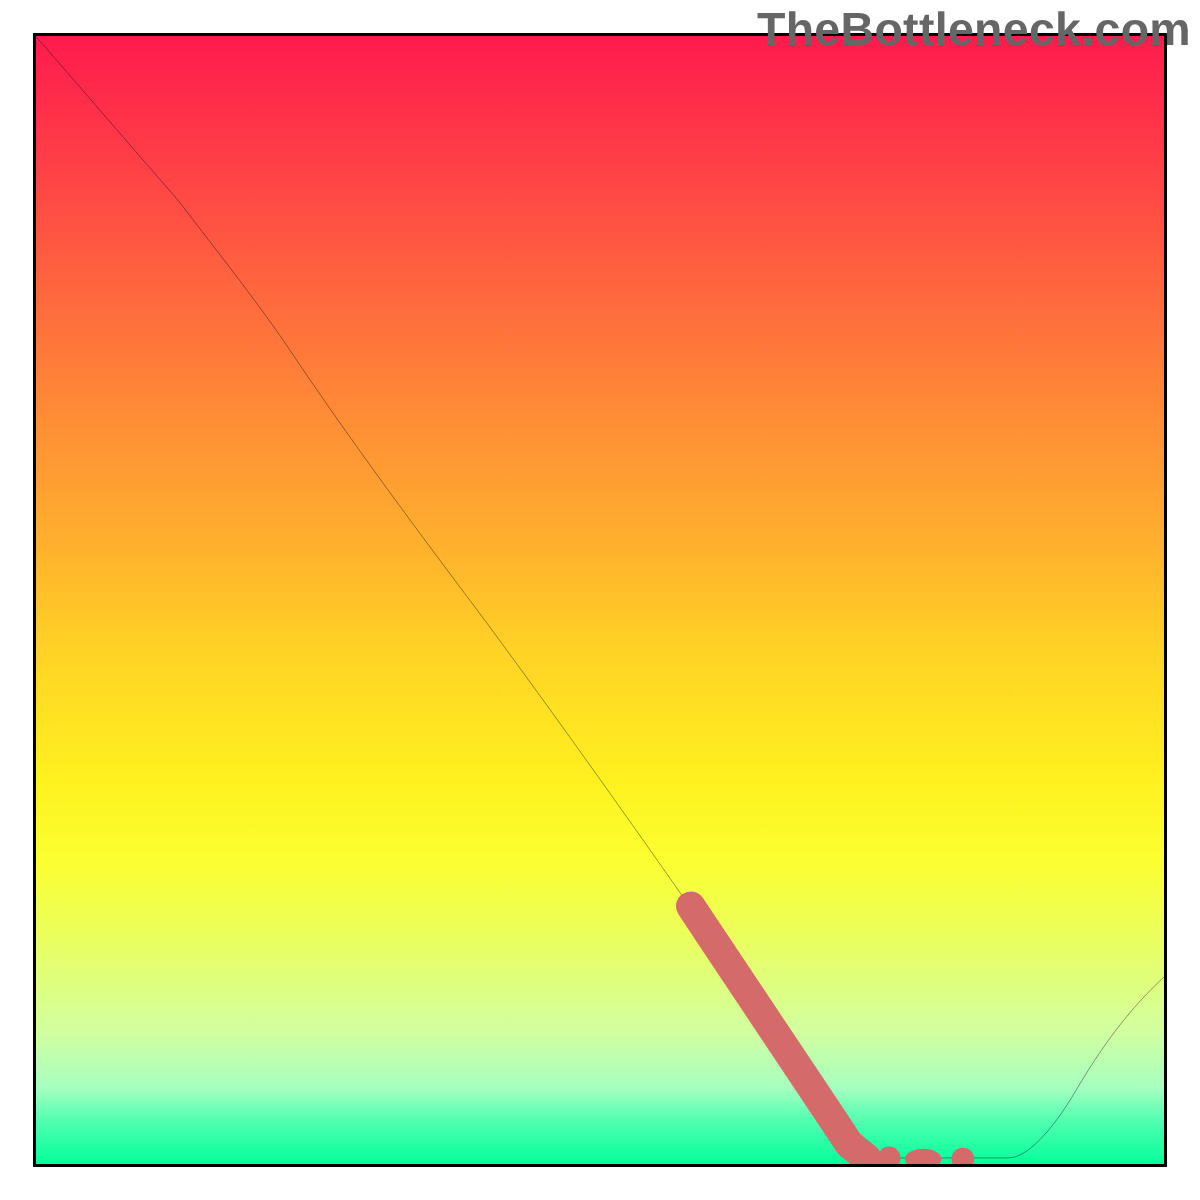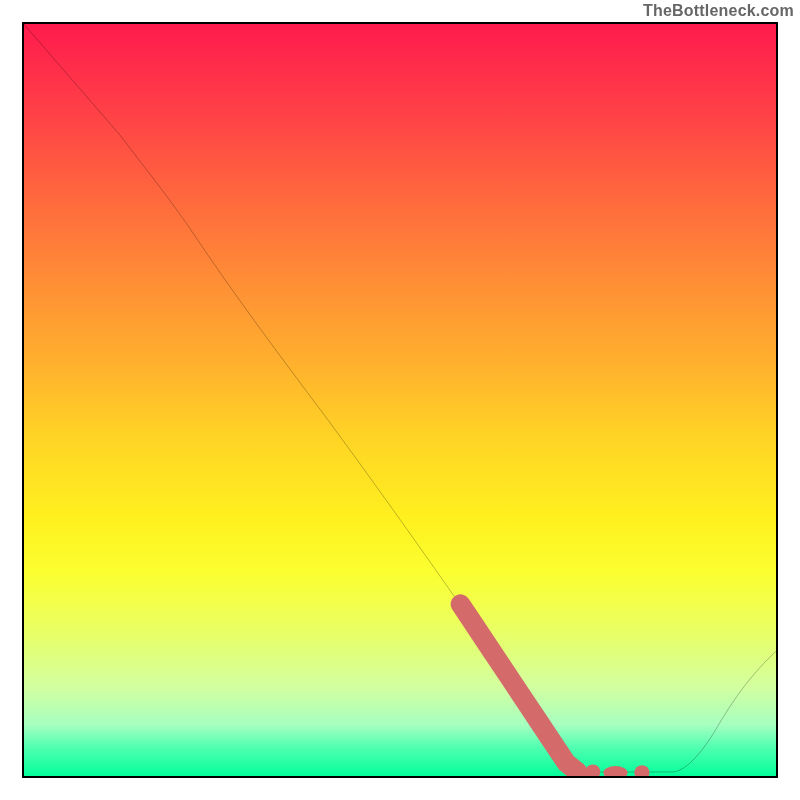--- a/index.html
+++ b/index.html
@@ -68,21 +68,21 @@
     left: 22px;
     top: 22px;
     width: 756px;
     height: 756px;
     pointer-events: none;
   }
   .watermark {
     position: absolute;
     top: 2px;
     right: 6px;
-    font-size: 16px;
+    font-size: 31px;
     color: #666;
     font-weight: bold;
     letter-spacing: 0.2px;
   }
 </style>
 </head>
 <body>
 
 <div class="plot-wrap">
 

